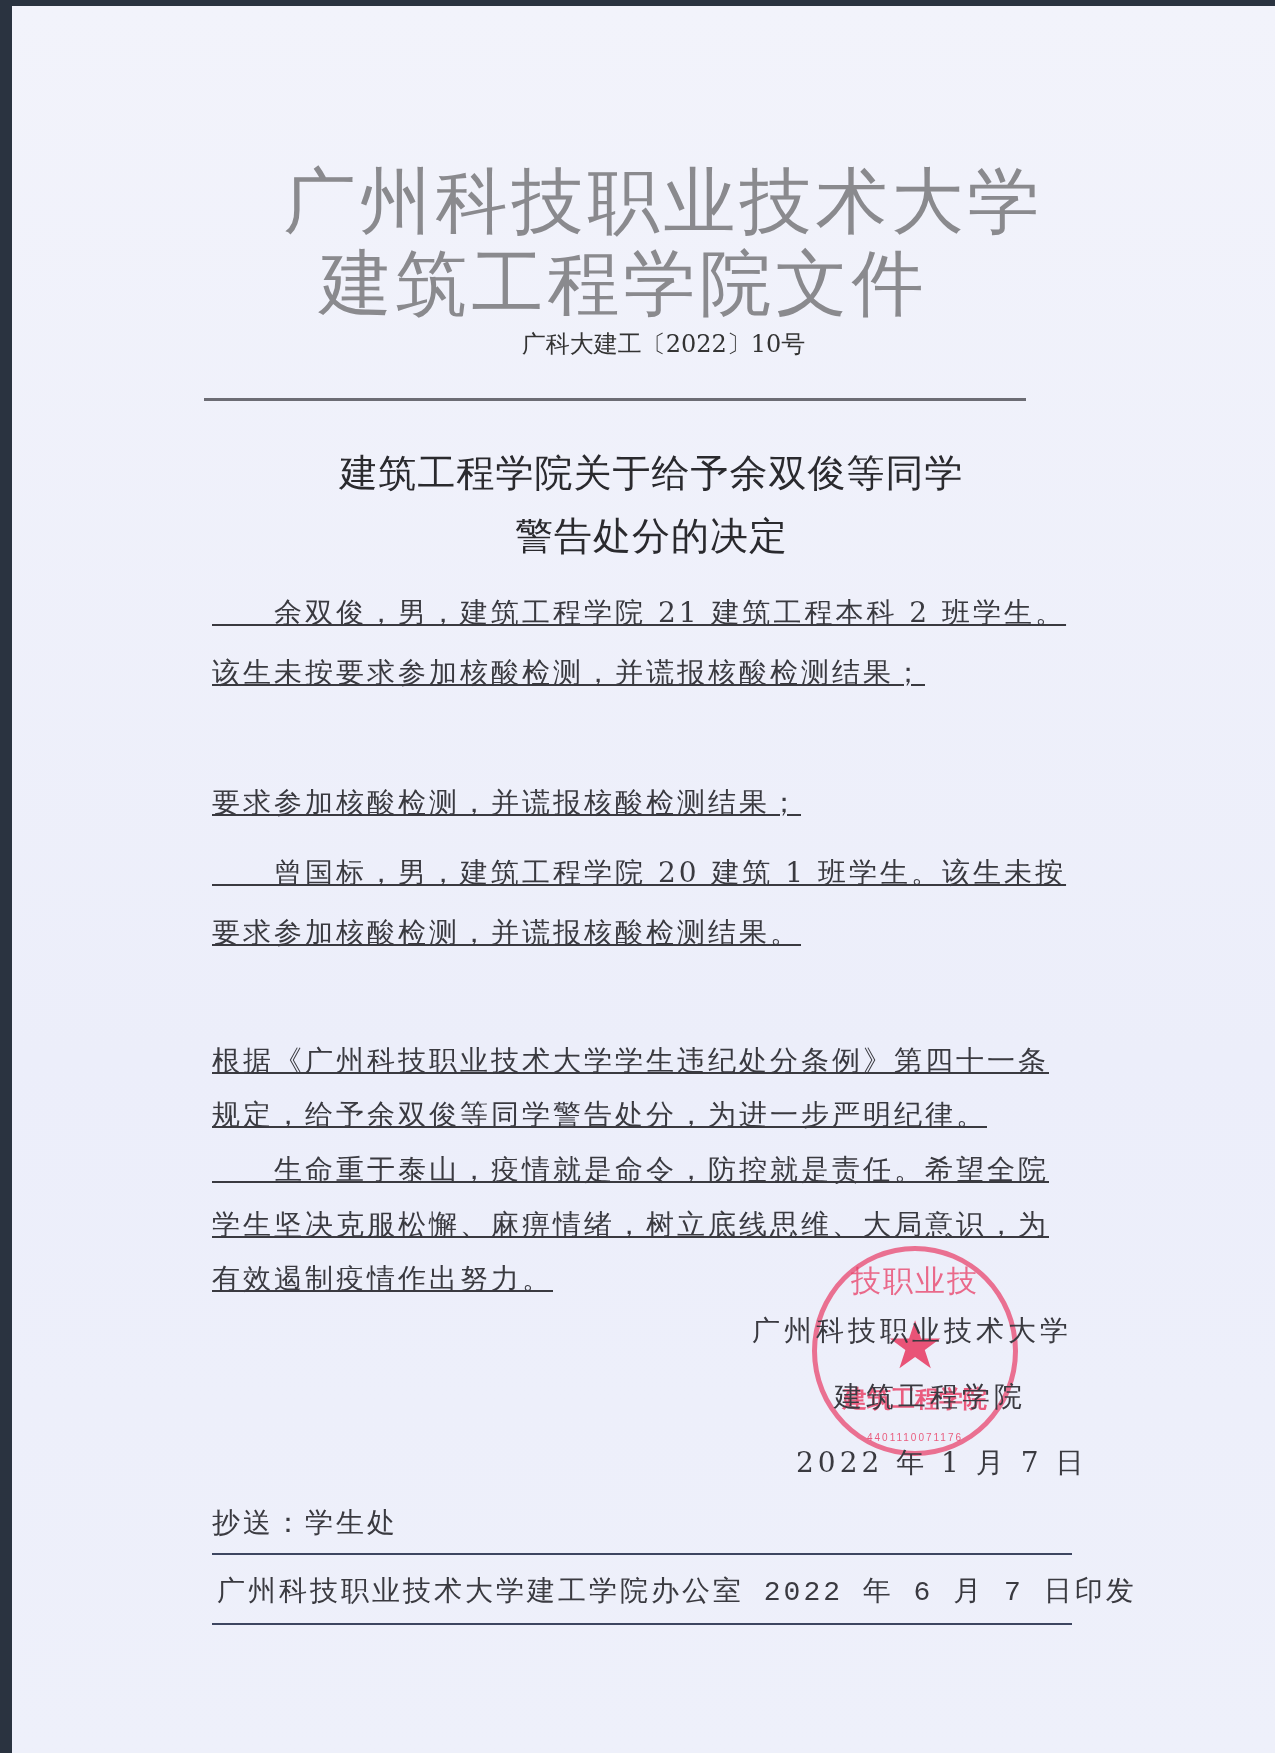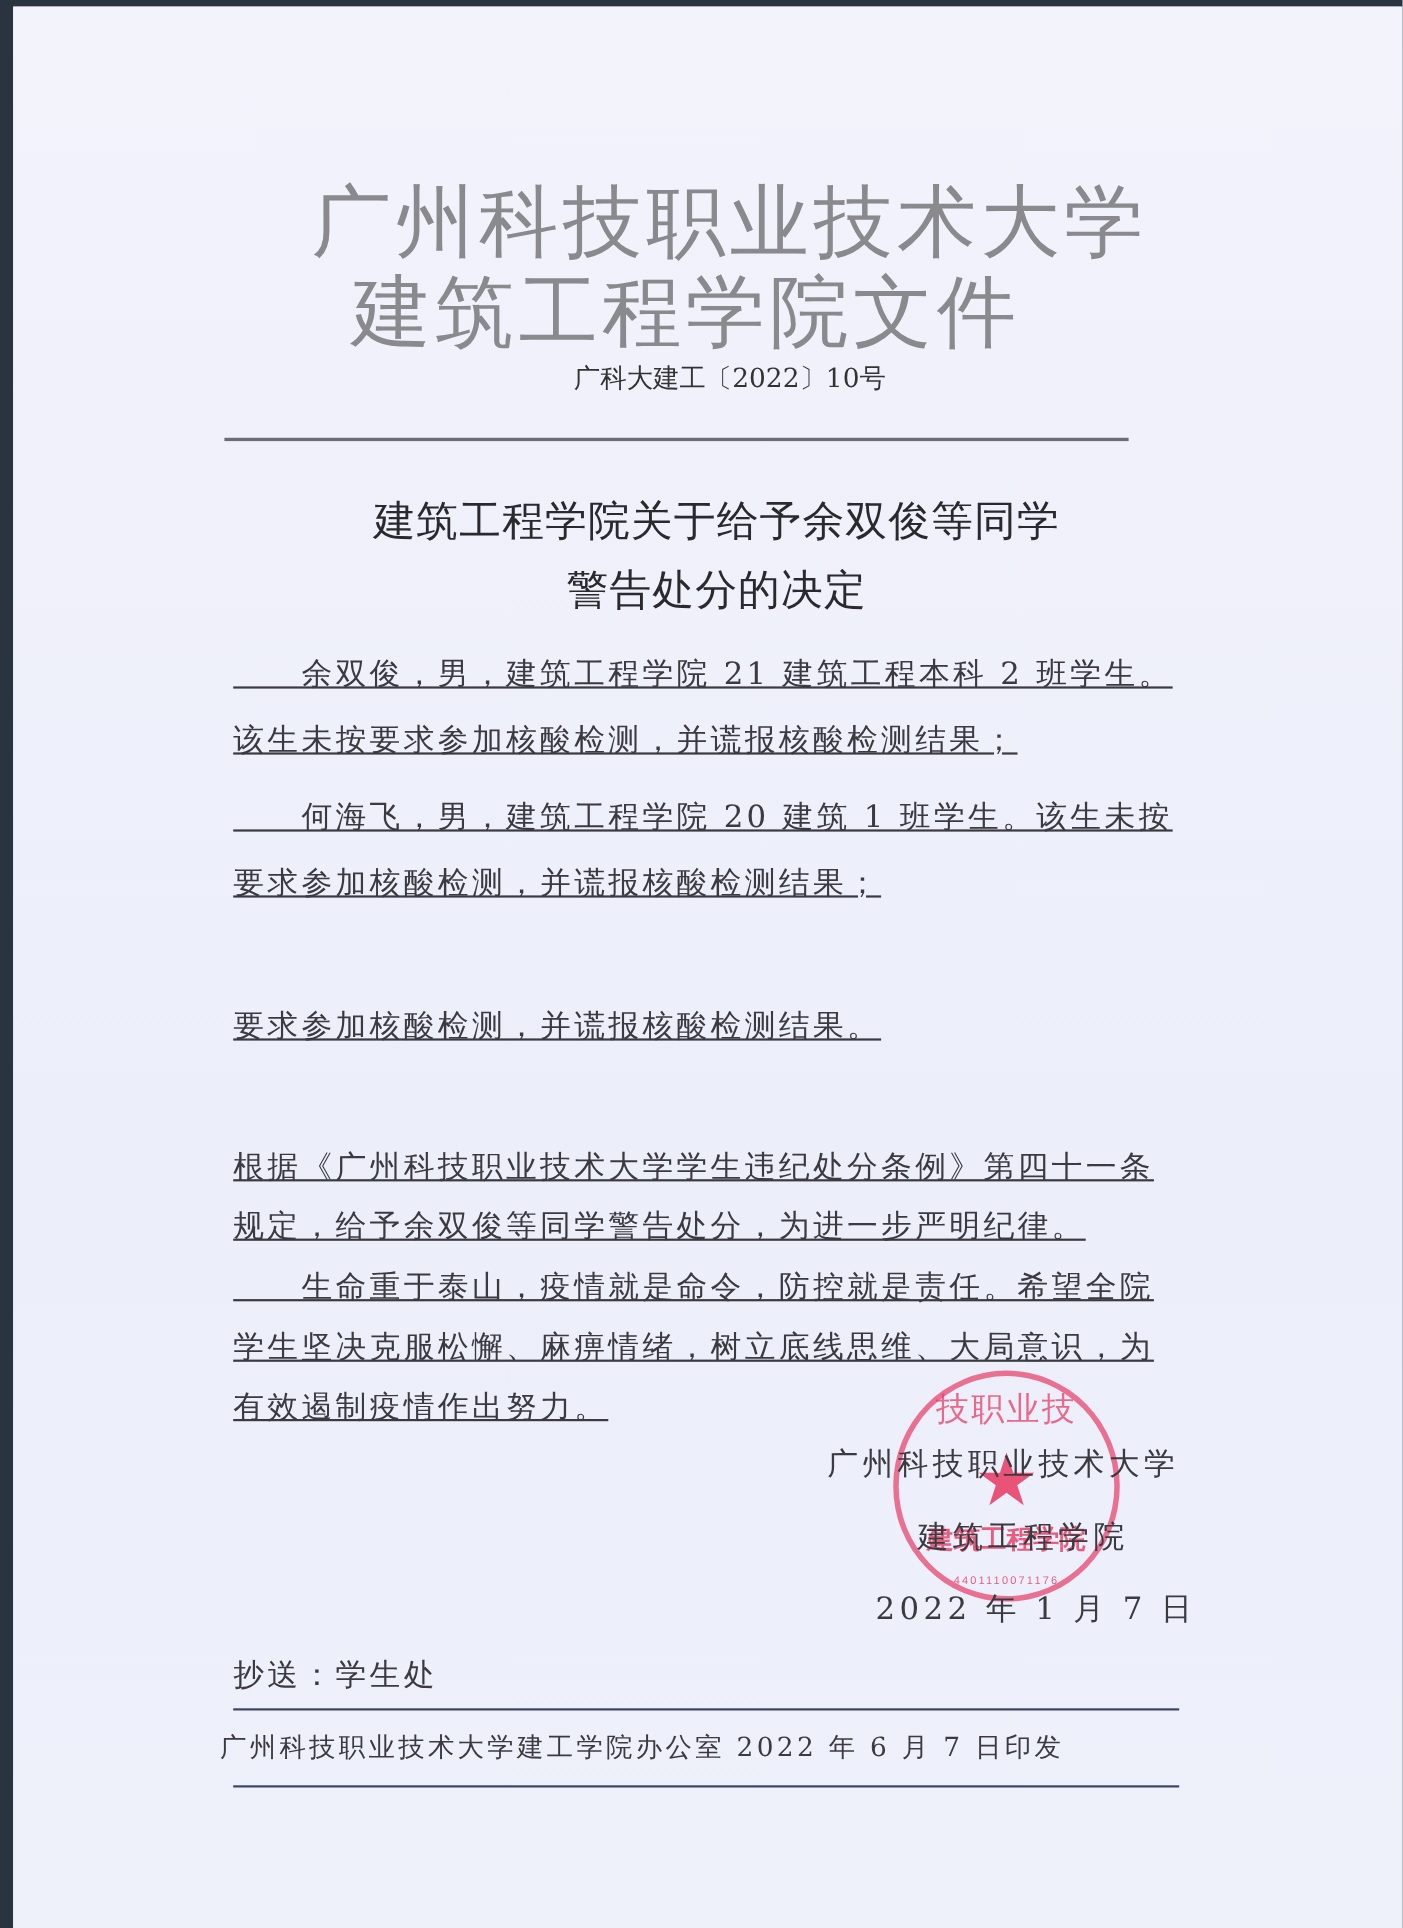--- a/index.html
+++ b/index.html
@@ -147,26 +147,27 @@
     .hr-mid {
       position: absolute;
       left: 200px;
       top: 1547px;
       width: 860px;
       height: 2px;
       background: #3d4660;
     }
     .issuer {
       position: absolute;
-      left: 188px;
+      left: 205px;
       top: 1566px;
-      font-size: 24px;
+      font-size: 28px;
       color: #3a3a40;
       letter-spacing: 3px;
       white-space: nowrap;
+      font-family: Liberation Mono, monospace;
     }
     .hr-bot {
       position: absolute;
       left: 200px;
       top: 1617px;
       width: 860px;
       height: 2px;
       background: #3d4660;
     }
   </style>
@@ -178,22 +179,22 @@
   <div class="letterhead lh1">广州科技职业技术大学</div>
   <div class="letterhead lh2">建筑工程学院文件</div>
   <div class="docno">广科大建工〔2022〕10号</div>
   <div class="hr-top"></div>
 
   <div class="title t1">建筑工程学院关于给予余双俊等同学</div>
   <div class="title t2">警告处分的决定</div>
 
   <div class="para" style="top:588px">　　余双俊，男，建筑工程学院 21 建筑工程本科 2 班学生。</div>
   <div class="para" style="top:648px">该生未按要求参加核酸检测，并谎报核酸检测结果；</div>
-  <div class="para" style="top:718px">　　何海飞，男，建筑工程学院 20 建筑 1 班学生。该生未按</div>
   <div class="para" style="top:778px">要求参加核酸检测，并谎报核酸检测结果；</div>
+  <div class="para" style="top:848px">　　曾国标，男，建筑工程学院 20 建筑 1 班学生。该生未按</div>
   <div class="para" style="top:908px">要求参加核酸检测，并谎报核酸检测结果。</div>
   <div class="para" style="top:1036px">根据《广州科技职业技术大学学生违纪处分条例》第四十一条</div>
   <div class="para" style="top:1090px">规定，给予余双俊等同学警告处分，为进一步严明纪律。</div>
   <div class="para" style="top:1145px">　　生命重于泰山，疫情就是命令，防控就是责任。希望全院</div>
   <div class="para" style="top:1200px">学生坚决克服松懈、麻痹情绪，树立底线思维、大局意识，为</div>
   <div class="para" style="top:1254px">有效遏制疫情作出努力。</div>
 
   <div class="seal">
     <div class="seal-arc">技职业技</div>
     <div class="seal-star">★</div>

